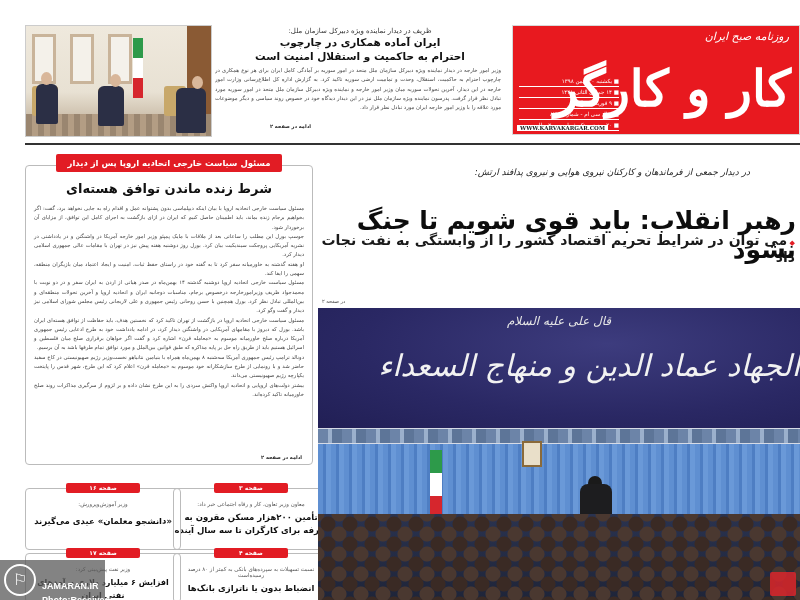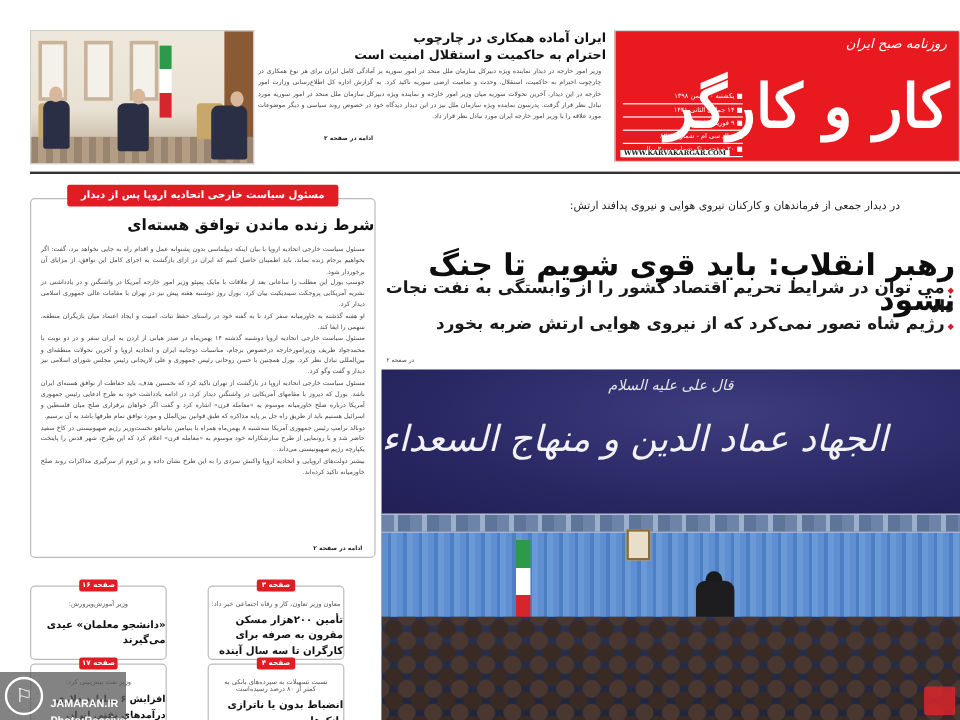--- a/index.html
+++ b/index.html
@@ -23,51 +23,51 @@
   .flag { position: absolute; left: 107px; top: 12px; width: 10px; height: 60px; background: linear-gradient(180deg,#2d9a4a 0 33%,#fff 33% 66%,#d6262d 66%); }
   .person { position: absolute; background: #2b2f45; border-radius: 6px 6px 2px 2px; }
   .head { position: absolute; background: #d9b79a; border-radius: 50%; }
   .chair { position: absolute; background: #c8a86a; border-radius: 3px; }
   .carpet { position: absolute; left: 0; bottom: 0; width: 100%; height: 22px; background: repeating-linear-gradient(90deg,#9a8670 0 6px,#b39d84 6px 12px); }
   .wood { position: absolute; right: 0; top: 0; width: 24px; height: 100%; background: #8a5a34; }
 
   
   #story-top { left: 215px; top: 25px; width: 290px; height: 112px; }
   .kicker { font-size: 7px; color: #333; text-align: center; }
-  .hl-bold { font-weight: bold; text-align: right; color: #111; }
+  .hl-bold { font-weight: bold; text-align: center; color: #111; }
   .body-small { font-family: "DejaVu Serif", serif; font-size: 5.3px; line-height: 9.3px; color: #444; text-align: justify; }
   .cont { font-size: 5px; font-weight: bold; color: #222; }
 
   .hr { position: absolute; height: 2px; background: #333; }
 
   
   #box-main { left: 25px; top: 165px; width: 288px; height: 300px; border: 1.5px solid #bbb; border-radius: 4px; }
   .redtag { background: #e21c24; color: #fff; font-weight: bold; text-align: center; border-radius: 2px; }
   #box-main .redtag { position: absolute; left: 30px; right: 30px; top: -12px; height: 18px; font-size: 8.5px; line-height: 18px; }
   #box-main .hl-bold { font-size: 13px; line-height: 22px; margin-top: 12px; }
   #box-main .body-small { padding: 4px 8px; }
 
   
-  .minibox { position: absolute; width: 114px; height: 62px; border: 1.5px solid #bbb; border-radius: 4px; }
+  .minibox { position: absolute; width: 156px; height: 62px; border: 1.5px solid #bbb; border-radius: 4px; }
   .minibox .redtag { position: absolute; left: 40px; right: 40px; top: -6px; height: 10px; font-size: 6px; line-height: 10px; }
   .minibox .kicker { margin-top: 12px; font-size: 5.5px; color: #555; }
   .minibox .hl-bold { font-size: 8.5px; line-height: 13px; margin-top: 4px; }
 
   
-  #main-kicker { left: 320px; top: 167px; width: 475px; font-size: 9px; color: #222; text-align: right; padding-right: 45px; }
+  #main-kicker { left: 320px; top: 167px; width: 475px; font-size: 9px; color: #222; text-align: right; padding-right: 45px; font-style: italic; }
   #main-headline { left: 318px; top: 206px; width: 478px; font-size: 25px; font-weight: 900; text-align: right; letter-spacing: -1px; color: #0d0d0d; }
   #bullets { left: 320px; top: 233px; width: 475px; font-size: 14px; font-weight: bold; line-height: 14px; color: #1a1a1a; }
   #bullets li { list-style: none; }
   #bullets li::before { content: "◆ "; color: #e21c24; font-size: 7px; }
   #page-ref { left: 322px; top: 298px; font-size: 5px; color: #444; }
 
   
   #photo-main { left: 318px; top: 308px; width: 482px; height: 292px; overflow: hidden; background: #2e2e6b; }
   .banner { position: absolute; left: 0; top: 0; width: 100%; height: 120px; background: radial-gradient(ellipse at 60% 30%, #3d3c7e 0%, #2a2864 60%, #211f55 100%); }
-  .calli { position: absolute; left: 0; top: 40px; width: 100%; text-align: left; color: #f2f2f2; font-family: "DejaVu Serif", serif; font-style: italic; font-size: 30px; letter-spacing: 2px; }
+  .calli { position: absolute; left: 0; top: 40px; width: 100%; text-align: right; color: #f2f2f2; font-family: "DejaVu Serif", serif; font-style: italic; font-size: 30px; letter-spacing: 2px; }
   .calli-top { position: absolute; left: 0; top: 6px; width: 100%; text-align: center; color: #e6e6e6; font-family: "DejaVu Serif", serif; font-style: italic; font-size: 12px; }
   .frieze { position: absolute; left: 0; top: 120px; width: 100%; height: 16px; background: repeating-linear-gradient(90deg,#6c84a8 0 10px,#9bb0cc 10px 14px,#5d7598 14px 24px); border-top: 1px solid #d6dbe6; border-bottom: 1px solid #d6dbe6; }
   .portrait { position: absolute; left: 204px; top: 133px; width: 20px; height: 26px; background: #e9dfc9; border: 2px solid #8a6a3a; }
   .curtain { position: absolute; left: 0; top: 136px; width: 100%; height: 80px; background: repeating-linear-gradient(90deg,#5f8fd1 0 5px,#4e7ec3 5px 8px,#6a99d8 8px 13px); }
   .flag2 { position: absolute; left: 112px; top: 142px; width: 12px; height: 70px; background: linear-gradient(180deg,#2d9a4a 0 33%,#fff 33% 66%,#d6262d 66%); }
   .speaker { position: absolute; left: 262px; top: 176px; width: 32px; height: 45px; background: #1d1d1f; border-radius: 8px 8px 0 0; }
   .speaker-head { position: absolute; left: 270px; top: 168px; width: 14px; height: 14px; background: #1a1a1a; border-radius: 50%; }
   .crowd { position: absolute; left: 0; top: 206px; width: 100%; height: 90px; background:
       radial-gradient(circle at 10px 10px,#3a2a24 7px,transparent 8px) 0 0/22px 20px,
       radial-gradient(circle at 10px 10px,#4a3830 7px,transparent 8px) 11px 10px/22px 20px,
@@ -111,20 +111,21 @@
   <div class="head" style="left:15px;top:46px;width:11px;height:13px"></div>
   <div class="chair" style="left:72px;top:62px;width:26px;height:30px"></div>
   <div class="person" style="left:72px;top:60px;width:26px;height:40px"></div>
   <div class="head" style="left:84px;top:48px;width:11px;height:13px"></div>
   <div class="chair" style="left:138px;top:60px;width:22px;height:30px"></div>
   <div class="person" style="left:150px;top:62px;width:30px;height:45px"></div>
   <div class="head" style="left:166px;top:50px;width:11px;height:13px"></div>
 </div>
 
 <div id="story-top" class="abs">
+  <div class="kicker" style="margin-top:2px">ظریف در دیدار نماینده ویژه دبیرکل سازمان ملل:</div>
   <div class="hl-bold" style="font-size:10.5px;line-height:14px">ایران آماده همکاری در چارچوب</div>
   <div class="hl-bold" style="font-size:10.5px;line-height:14px">احترام به حاکمیت و استقلال امنیت است</div>
   <div class="body-small" style="margin-top:3px;height:57px;overflow:hidden;padding-right:4px">وزیر امور خارجه در دیدار نماینده ویژه دبیرکل سازمان ملل متحد در امور سوریه بر آمادگی کامل ایران برای هر نوع همکاری در چارچوب احترام به حاکمیت، استقلال، وحدت و تمامیت ارضی سوریه تاکید کرد. به گزارش اداره کل اطلاع‌رسانی وزارت امور خارجه در این دیدار، آخرین تحولات سوریه میان وزیر امور خارجه و نماینده ویژه دبیرکل سازمان ملل متحد در امور سوریه مورد تبادل نظر قرار گرفت. پدرسون نماینده ویژه سازمان ملل نیز در این دیدار دیدگاه خود در خصوص روند سیاسی و دیگر موضوعات مورد علاقه را با وزیر امور خارجه ایران مورد تبادل نظر قرار داد.</div>
   <div class="cont" style="text-align:left;padding-left:55px">ادامه در صفحه ۲</div>
 </div>
 
 <div class="hr abs" style="left:25px;top:143px;width:775px"></div>
 
 <div id="box-main" class="abs">
   <div class="redtag">مسئول سیاست خارجی اتحادیه اروپا پس از دیدار پمپئو:</div>
@@ -159,21 +160,20 @@
 <div class="minibox" style="left:25px;top:553px;height:50px">
   <div class="redtag">صفحه ۱۷</div>
   <div class="kicker">وزیر نفت پیش‌بینی کرد:</div>
   <div class="hl-bold" style="font-size:8px">افزایش ۶ میلیارد دلاری درآمدهای نفتی ایران</div>
 </div>
 
 <div id="main-kicker" class="abs">در دیدار جمعی از فرماندهان و کارکنان نیروی هوایی و نیروی پدافند ارتش:</div>
 <div id="main-headline" class="abs">رهبر انقلاب: باید قوی شویم تا جنگ نشود</div>
 <ul id="bullets" class="abs">
   <li>می توان در شرایط تحریم اقتصاد کشور را از وابستگی به نفت نجات داد</li>
-  <li>رژیم شاه تصور نمی‌کرد که از نیروی هوایی ارتش ضربه بخورد</li>
 </ul>
 <div id="page-ref" class="abs">در صفحه ۲</div>
 
 <div id="photo-main" class="abs">
   <div class="banner"></div>
   <div class="calli-top">قال علی علیه السلام</div>
   <div class="calli">الجهاد عماد الدین و منهاج السعداء</div>
   <div class="frieze"></div>
   <div class="curtain"></div>
   <div class="portrait"></div>

